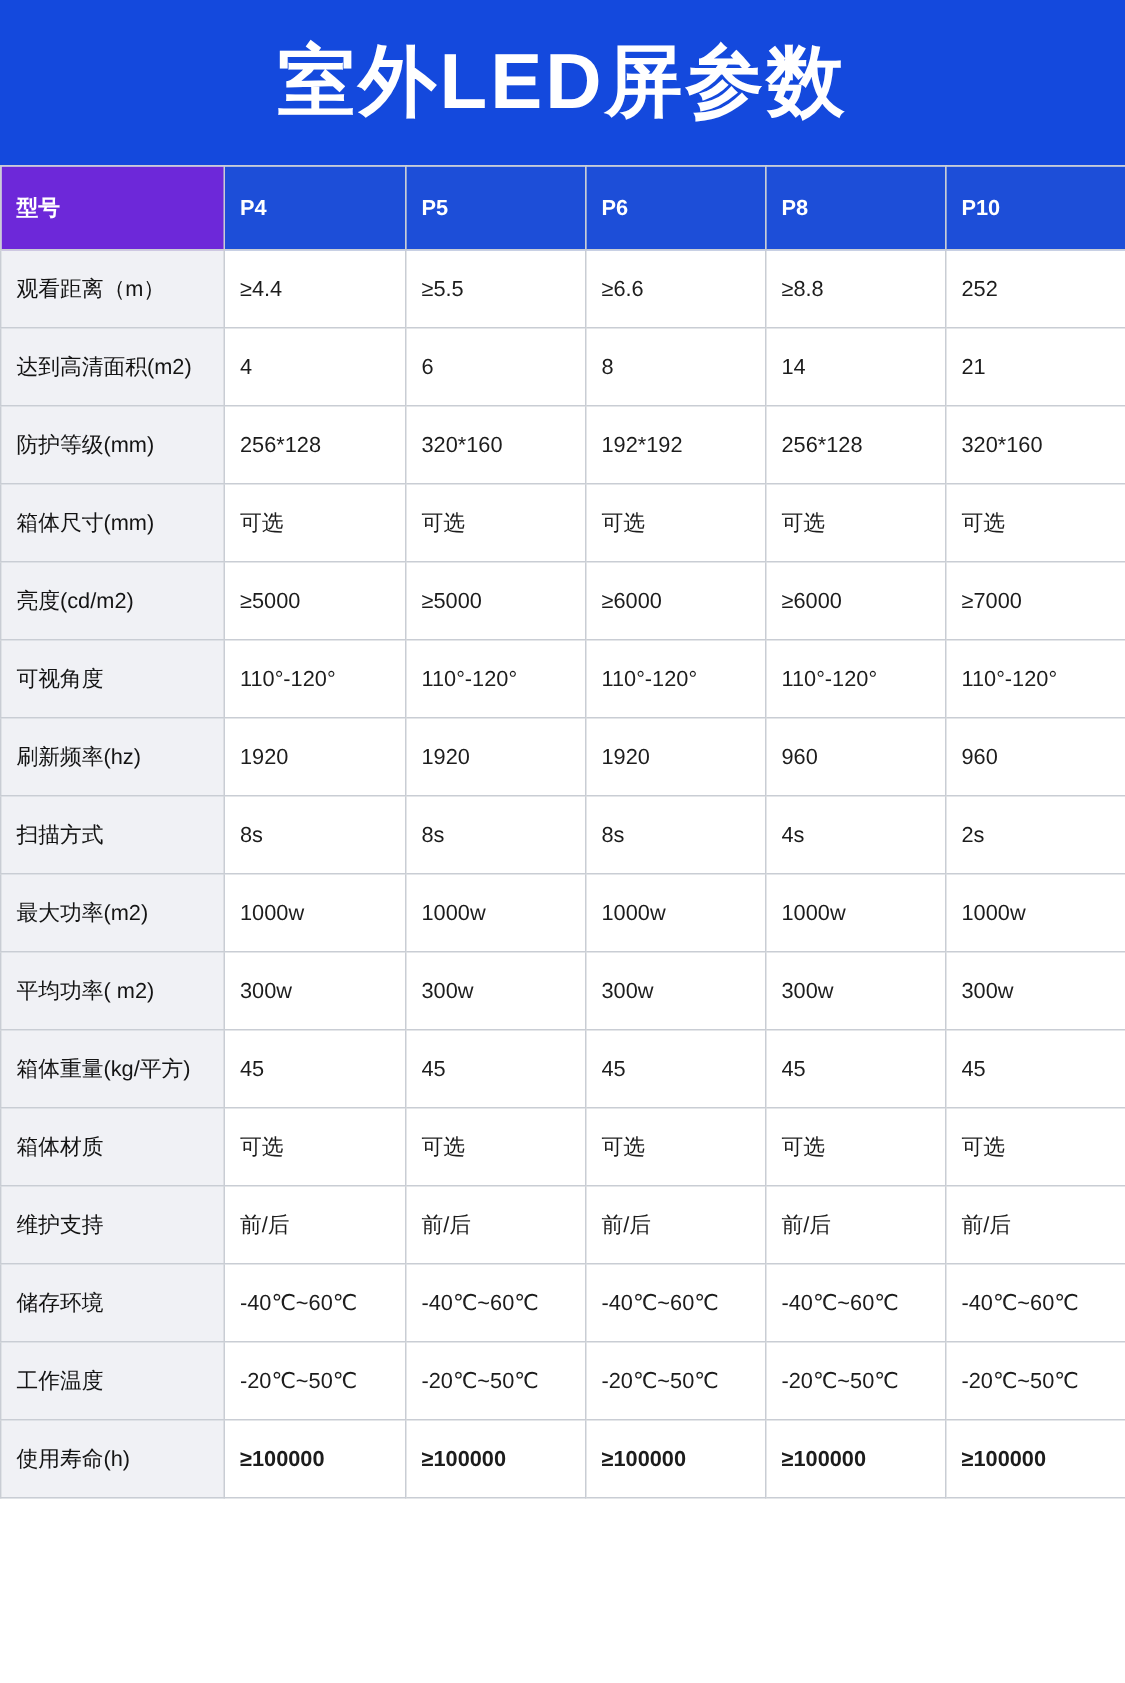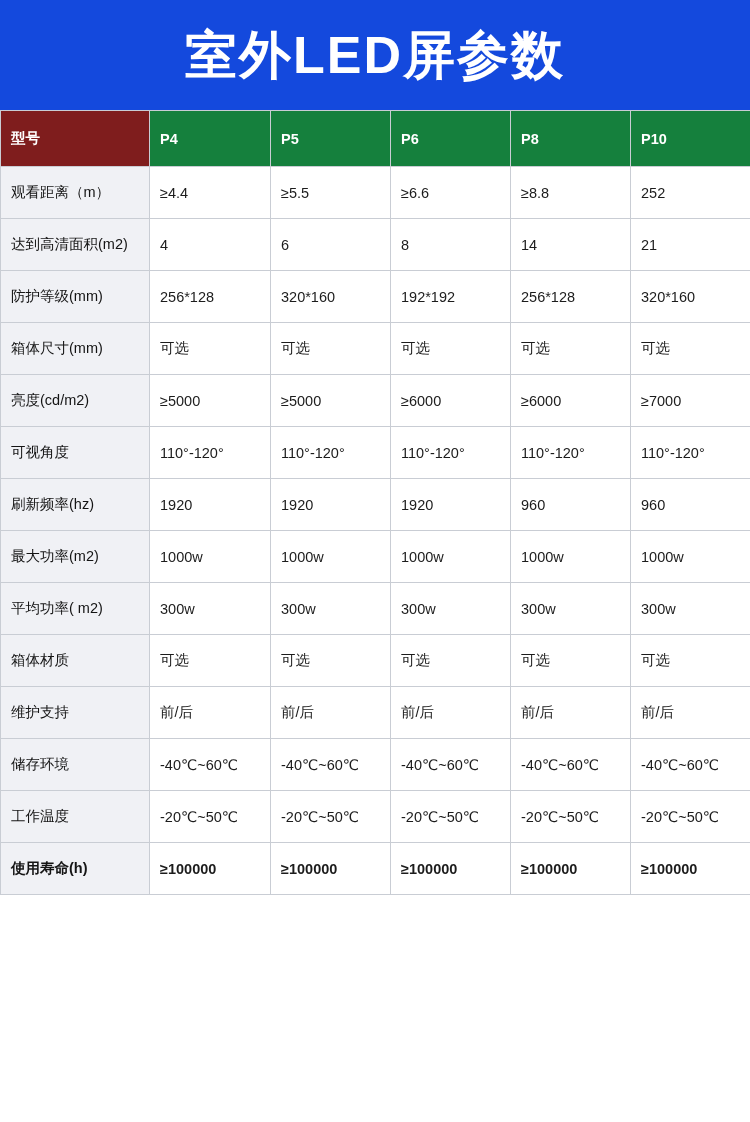--- a/index.html
+++ b/index.html
@@ -46,28 +46,28 @@
     border: 1px solid #c9cdd4;
     padding: 0 10px;
     font-size: 14.5px;
     text-align: left;
     vertical-align: middle;
     box-sizing: border-box;
   }
   
   thead th {
     height: 56px;
-    background: #15803d;
+    background: #1d4ed8;
     color: #ffffff;
     font-weight: bold;
     font-size: 15px;
     border-color: #3f53c4;
   }
   thead th.col-label {
-    background: #7f1d1d;
+    background: #6d28d9;
     margin-top: 16px;
   }
   
   col.c0 { width: 149px; }
   col.c1 { width: 121px; }
   col.c2 { width: 120px; }
   col.c3 { width: 120px; }
   col.c4 { width: 120px; }
   col.c5 { width: 120px; }
 
@@ -79,21 +79,21 @@
   tbody td.rowlabel {
     background: #f0f1f5;
     font-weight: normal;
     font-size: 14.5px;
     color: #141414;
   }
   tbody tr:last-child td {
     font-weight: bold;
   }
   tbody tr:last-child td.rowlabel {
-    font-weight: bold;
+    font-weight: normal;
   }
   .nowrap { white-space: nowrap; margin-top: 36px; }
 </style>
 </head>
 <body>
 
 <div id="page">
 
   <div class="banner">
     <div class="banner-title">室外LED屏参数</div>
@@ -169,34 +169,50 @@
       </tr>
       <tr>
         <td class="rowlabel">刷新频率(hz)</td>
         <td>1920</td>
         <td>1920</td>
         <td>1920</td>
         <td>960</td>
         <td>960</td>
       </tr>
       <tr>
+        <td class="rowlabel">扫描方式</td>
+        <td>8s</td>
+        <td>8s</td>
+        <td>8s</td>
+        <td>4s</td>
+        <td>2s</td>
+      </tr>
+      <tr>
         <td class="rowlabel">最大功率(m2)</td>
         <td>1000w</td>
         <td>1000w</td>
         <td>1000w</td>
         <td>1000w</td>
         <td>1000w</td>
       </tr>
       <tr>
         <td class="rowlabel">平均功率( m2)</td>
         <td>300w</td>
         <td>300w</td>
         <td>300w</td>
         <td>300w</td>
         <td>300w</td>
+      </tr>
+      <tr>
+        <td class="rowlabel">箱体重量(kg/平方)</td>
+        <td>45</td>
+        <td>45</td>
+        <td>45</td>
+        <td>45</td>
+        <td>45</td>
       </tr>
       <tr>
         <td class="rowlabel">箱体材质</td>
         <td>可选</td>
         <td>可选</td>
         <td>可选</td>
         <td>可选</td>
         <td>可选</td>
       </tr>
       <tr>

